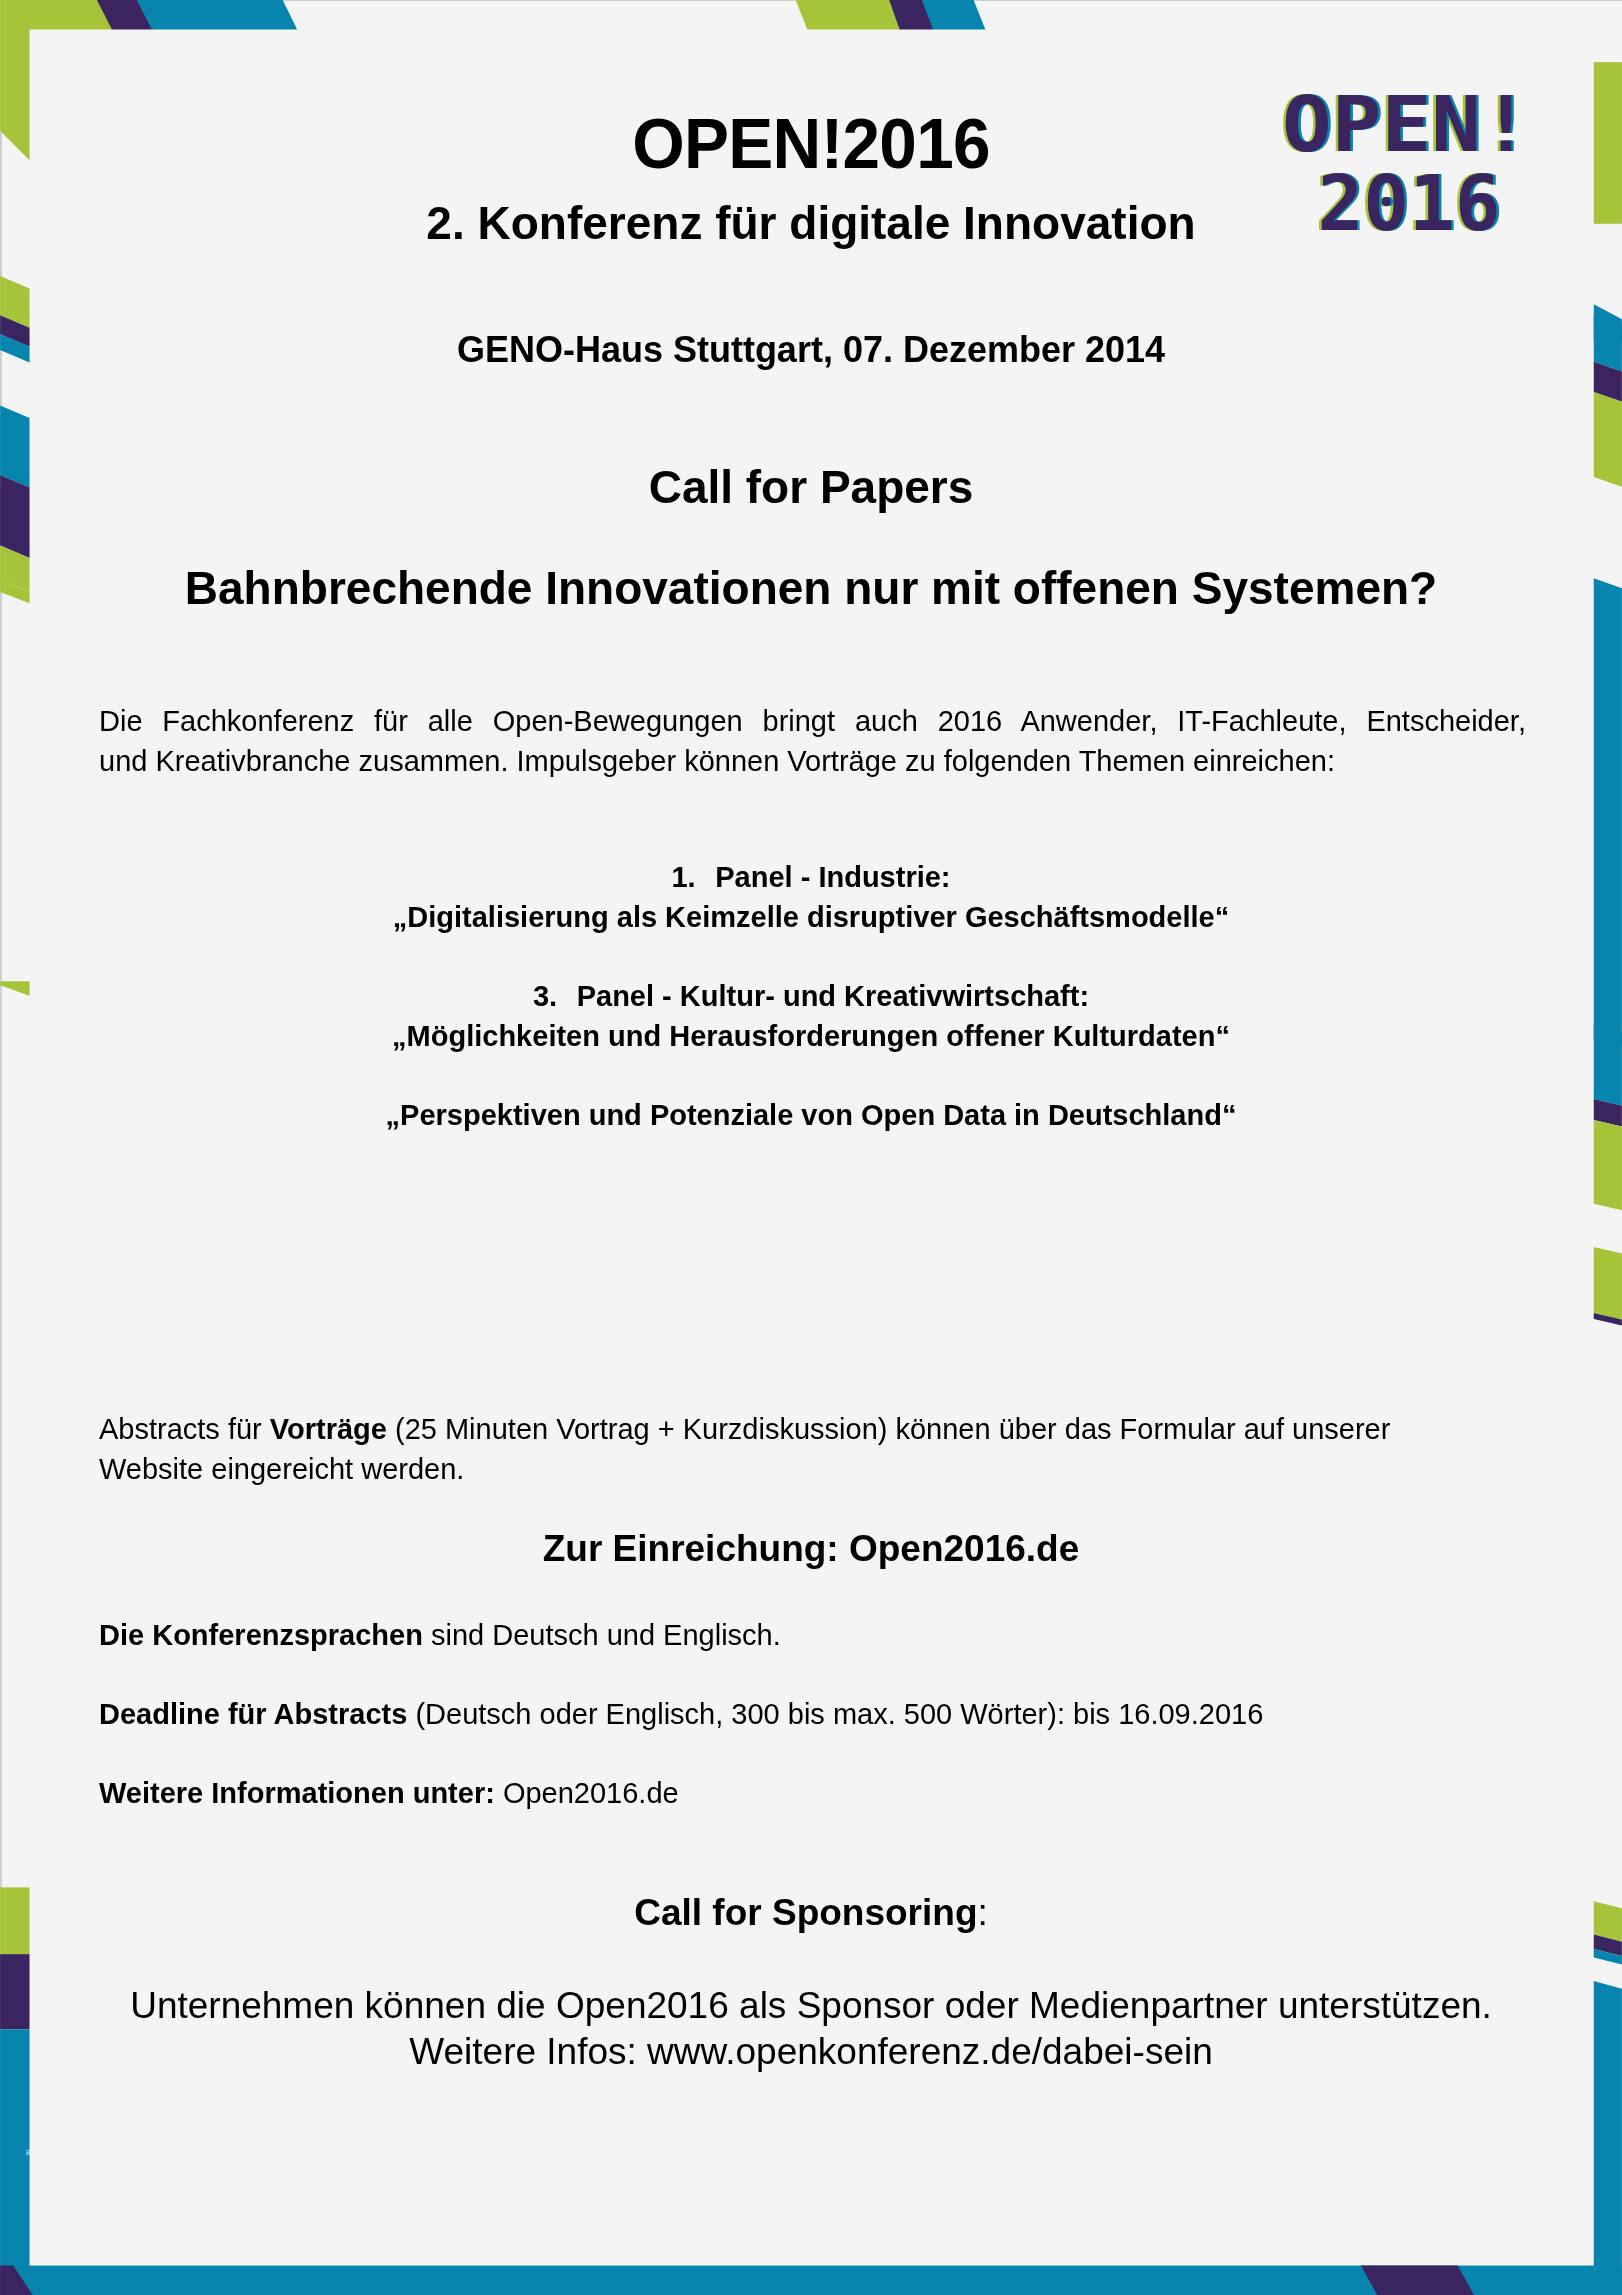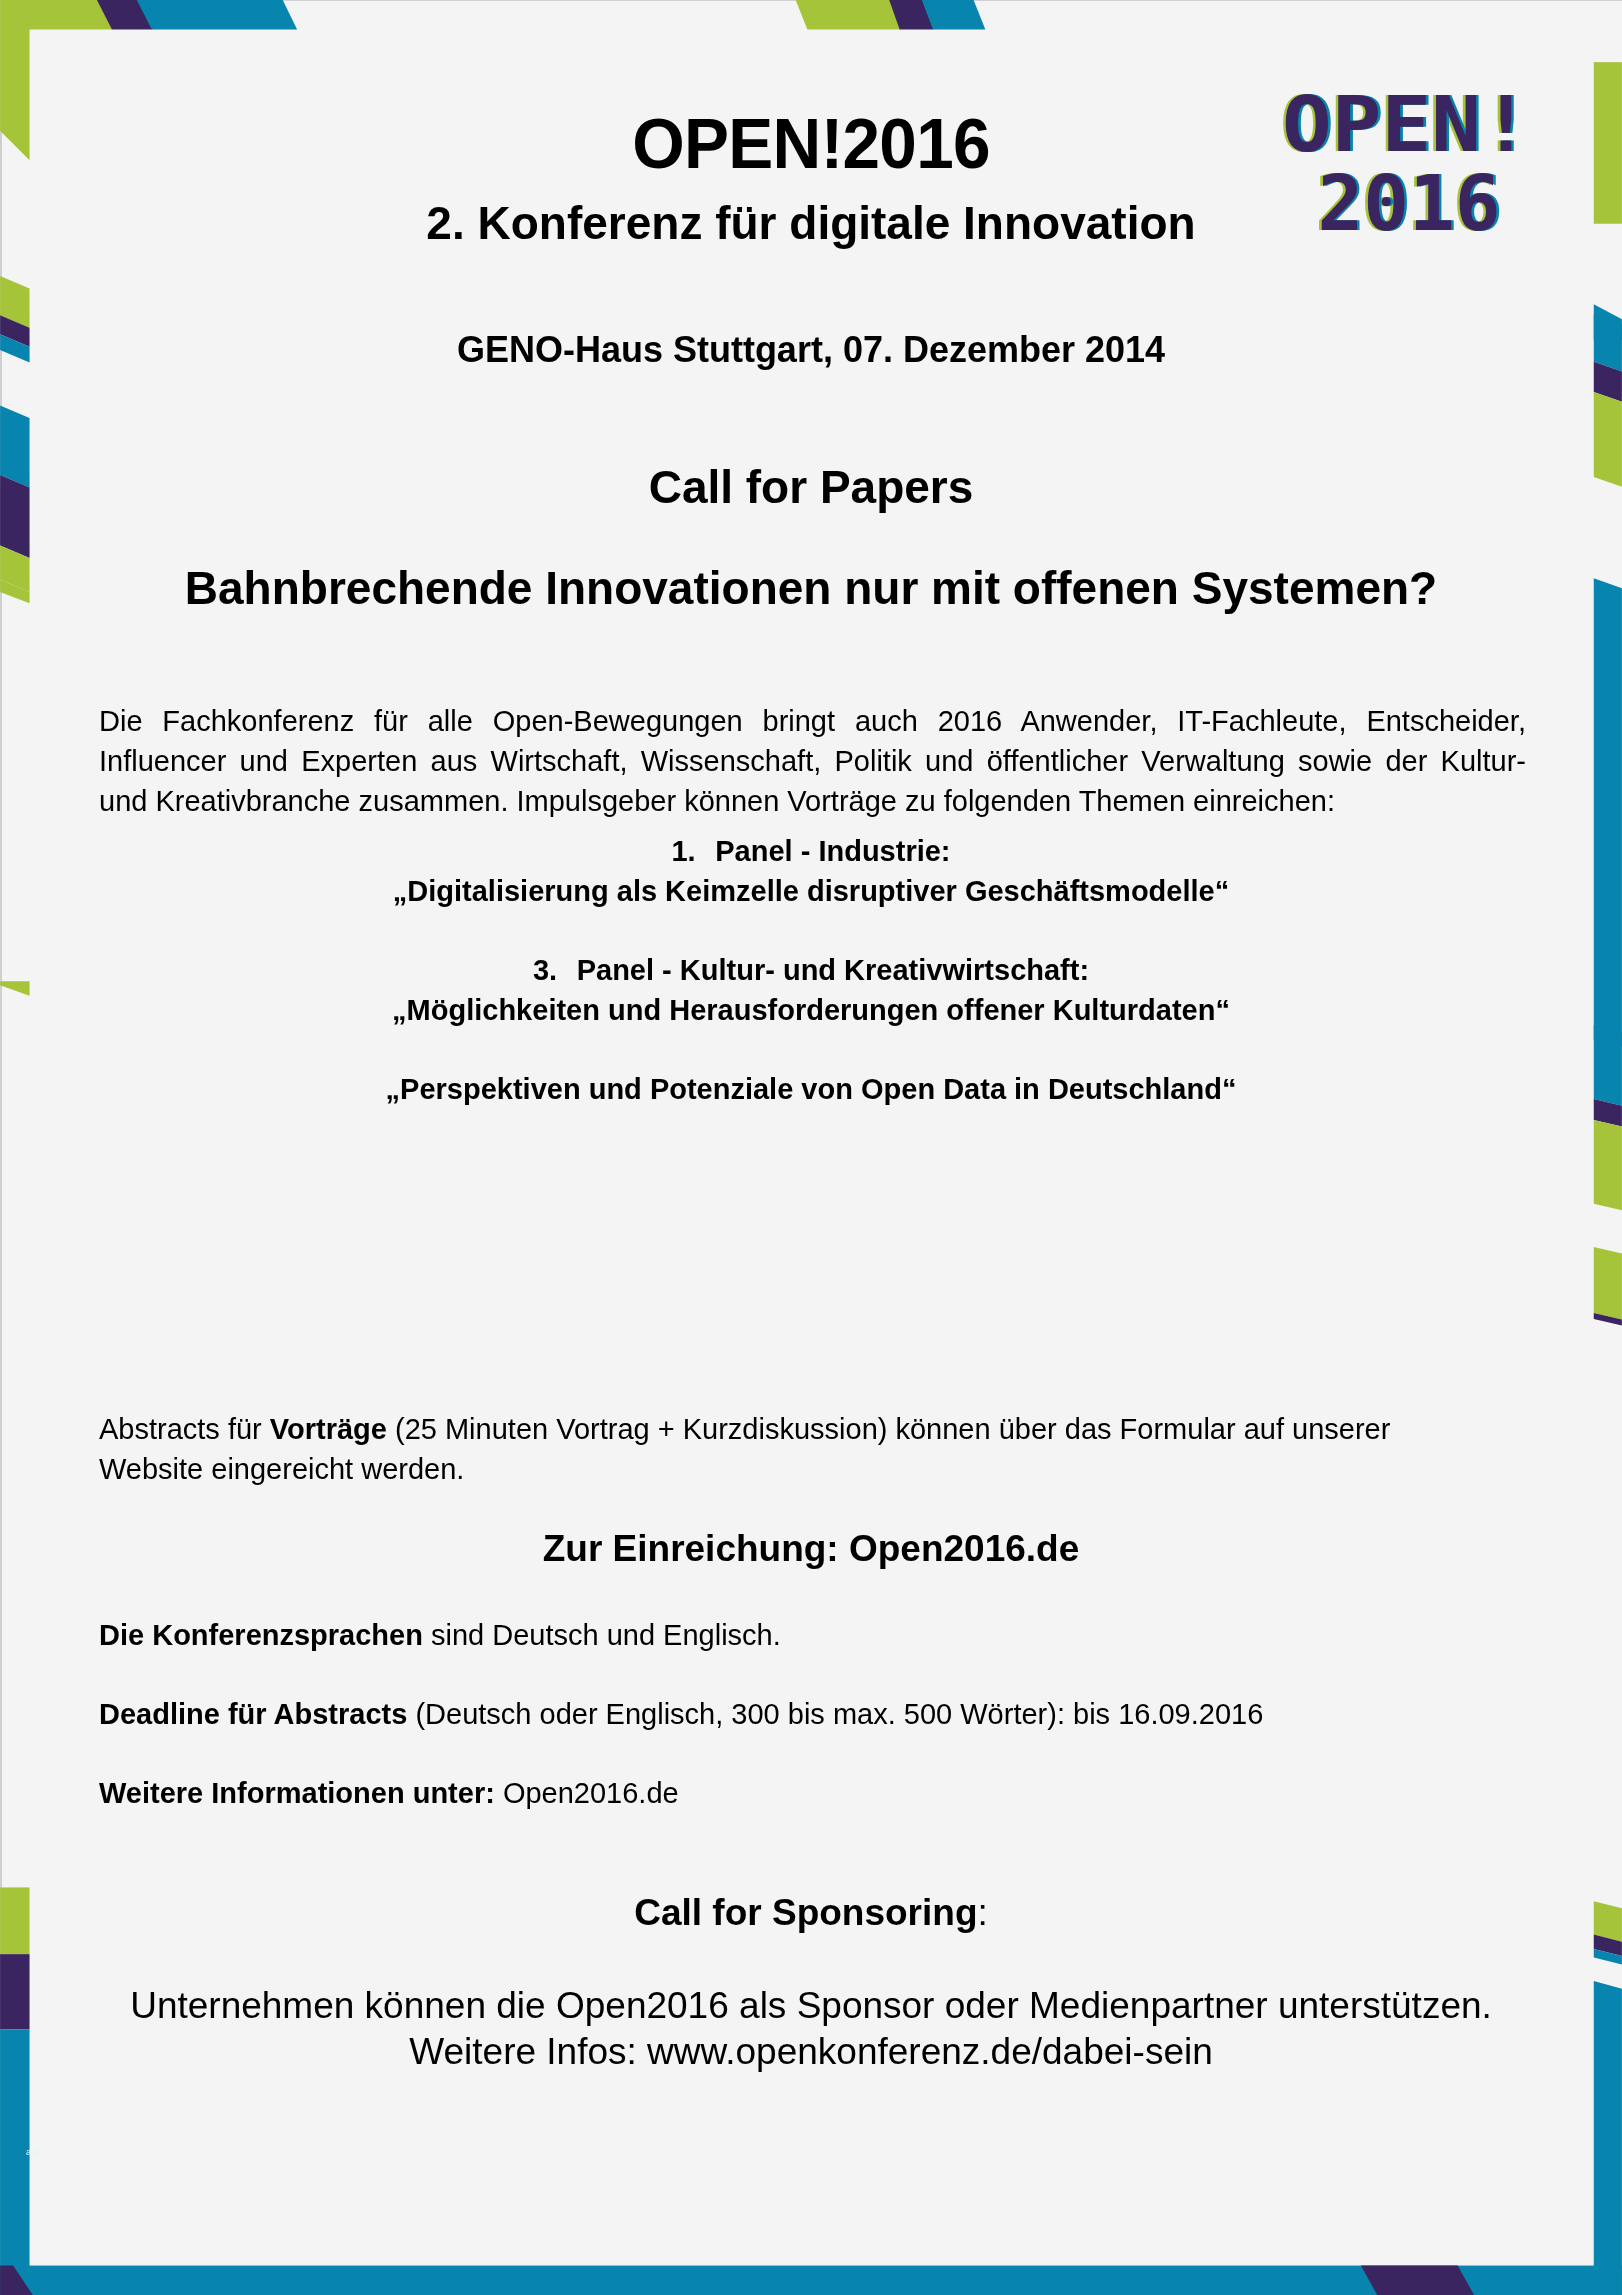--- a/index.html
+++ b/index.html
@@ -24,21 +24,21 @@
   .cfp { top: 460px; font-size: 46px; font-weight: bold; }
   .question { top: 561px; font-size: 46px; font-weight: bold; }
 
   .intro {
     position: absolute; left: 99px; width: 1427px; top: 701px;
     font-size: 29px; line-height: 40px; text-align: justify;
   }
   .intro .line { display: block; text-align: justify; text-align-last: justify; }
   .intro .line.last { text-align-last: left; }
 
-  .panels { position: absolute; left: 0; width: 1622px; top: 831px; }
+  .panels { position: absolute; left: 0; width: 1622px; top: 857px; }
   .panel { text-align: center; font-size: 29px; font-weight: bold; line-height: 40px; margin-bottom: 39px; white-space: nowrap; }
   .panel .num { display: inline-block; margin-right: 19.6px; }
 
   .abstracts { position: absolute; left: 99px; top: 1409px; font-size: 29px; line-height: 40px; width: 1427px; }
   .submission { top: 1528px; font-size: 37px; font-weight: bold; }
   .info-line { position: absolute; left: 99px; font-size: 29px; line-height: 40px; white-space: nowrap; }
   .info-languages { top: 1615px; }
   .info-deadline { top: 1694px; }
   .info-more { top: 1773px; }
 
@@ -136,21 +136,20 @@
 </svg>
 
 <div class="center title">OPEN!2016</div>
 <div class="center subtitle">2. Konferenz für digitale Innovation</div>
 <div class="center venue">GENO-Haus Stuttgart, 07. Dezember 2014</div>
 <div class="center cfp">Call for Papers</div>
 <div class="center question">Bahnbrechende Innovationen nur mit offenen Systemen?</div>
 
 <div class="intro">
   <span class="line">Die Fachkonferenz für alle Open-Bewegungen bringt auch 2016 Anwender, IT-Fachleute, Entscheider,</span>
-  <span class="line">Influencer und Experten aus Wirtschaft, Wissenschaft, Politik und öffentlicher Verwaltung sowie der Kultur-</span>
   <span class="line last">und Kreativbranche zusammen. Impulsgeber können Vorträge zu folgenden Themen einreichen:</span>
 </div>
 
 <div class="panels">
   <div class="panel">
     <div><span class="num">1.</span><span>Panel - Industrie:</span></div>
     <div>„Digitalisierung als Keimzelle disruptiver Geschäftsmodelle“</div>
   </div>
   <div class="panel">
     <div><span class="num">3.</span><span>Panel - Kultur- und Kreativwirtschaft:</span></div>

